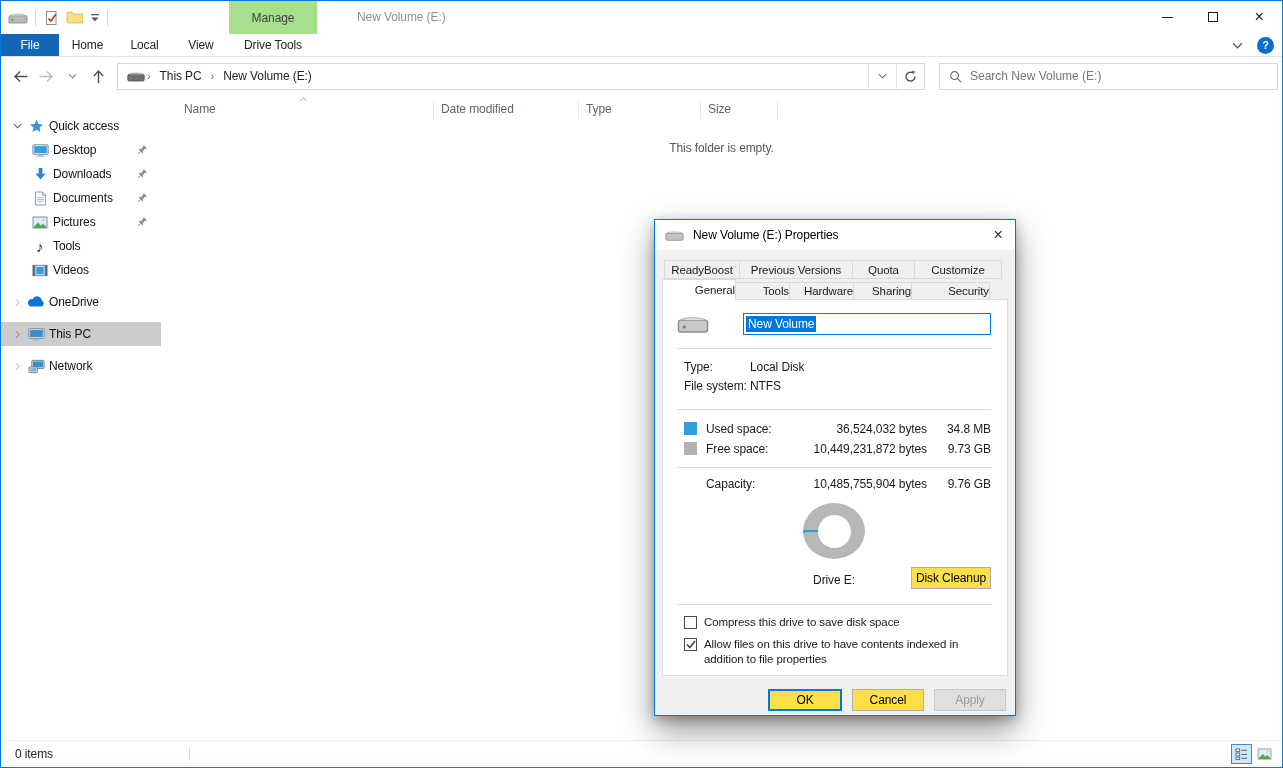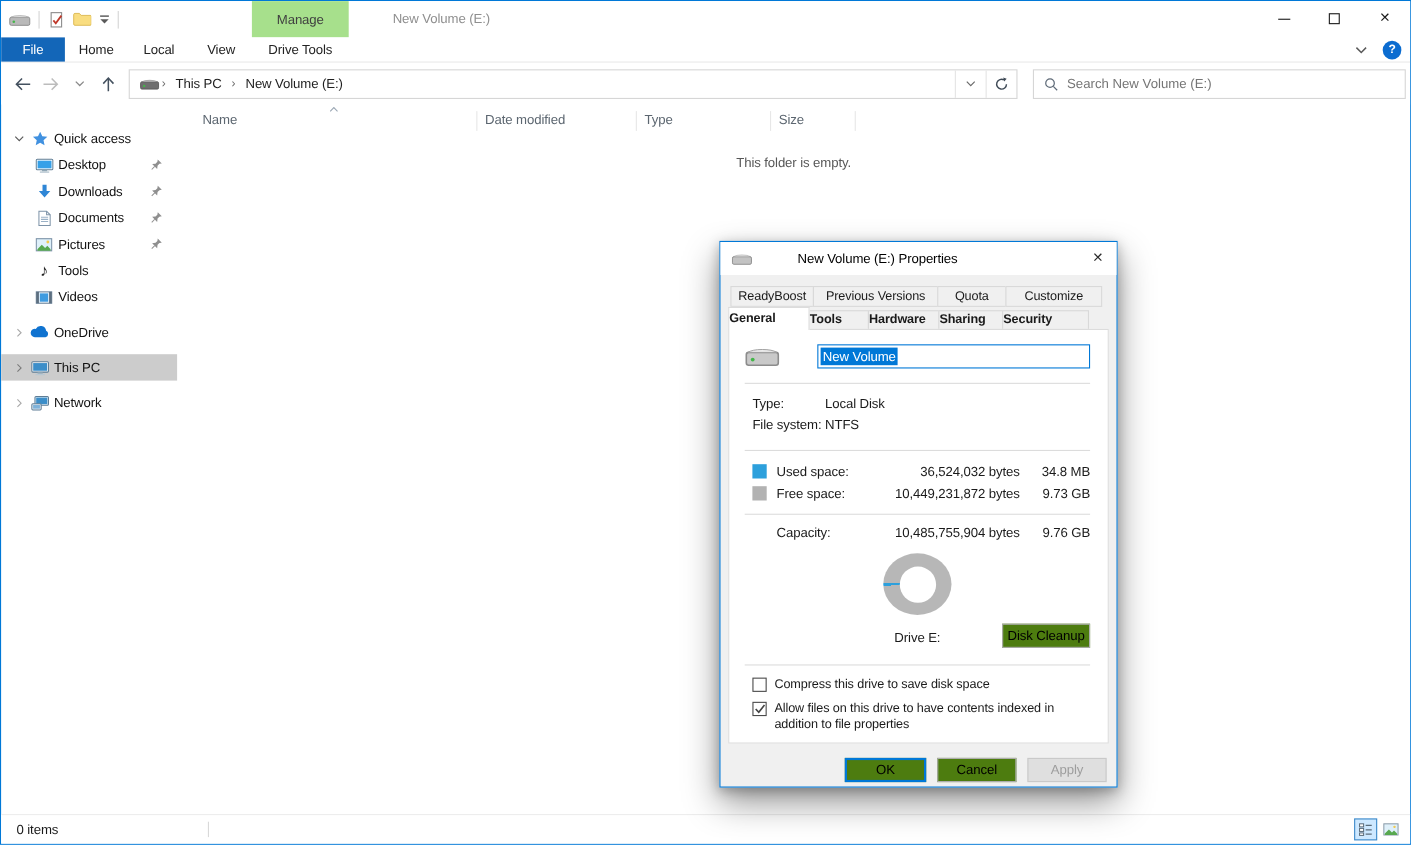--- a/index.html
+++ b/index.html
@@ -80,31 +80,31 @@
     border-top:1px solid #ededed; }
   .items-count { position:absolute; left:14px; top:0; height:26px; line-height:26px; color:#1a1a1a; }
   .status-sep { position:absolute; left:188px; top:6px; width:1px; height:14px; background:#d9d9d9; }
   .view-btns { position:absolute; right:7px; top:3px; display:flex; gap:2px; }
   .view-btn { width:21px; height:20px; display:flex; align-items:center; justify-content:center; }
   .view-btn.active { background:#cde8ff; border:1px solid #3f8ac9; }
 
   
   .dialog { position:absolute; left:653px; top:218px; width:362px; height:497px; background:#f0f0f0;
     border:1px solid #0078d7; box-shadow:0 14px 30px rgba(0,0,0,.42), 0 3px 10px rgba(0,0,0,.25); }
-  .dlg-titlebar { height:30px; background:#fff; display:flex; align-items:center; padding-left:10px;gap:32px; }
+  .dlg-titlebar { height:30px; background:#fff; display:flex; align-items:center; padding-left:10px; }
   .dlg-title { margin-left:9px; color:#000; }
   .dlg-close { margin-left:auto; width:34px; height:30px; display:flex; align-items:center; justify-content:center;
     font-size:16px; color:#2b2b2b; }
   .tab-row-back { display:flex; margin:10px 0 0 9px; }
   .tab-back { height:19px; line-height:18px; text-align:center; background:#f0f0f0; border:1px solid #d9d9d9;
     margin-left:-1px; font-size:11.5px; color:#1a1a1a; }
   .tab-back:first-child { margin-left:0; }
   .tab-row-front { display:flex; align-items:flex-end; margin:0 0 0 7px; height:21px; }
-  .tab-front { height:18px; line-height:17px; text-align:left; background:#f0f0f0; border:1px solid #d9d9d9;
-    margin-left:-1px; font-size:11.5px;font-weight:bold; }
+  .tab-front { height:18px; line-height:17px; text-align:right; background:#f0f0f0; border:1px solid #d9d9d9;
+    margin-left:-1px; font-size:11.5px; }
   .tab-front.active { height:21px; line-height:21px; background:#fff; border:1px solid #dcdcdc; border-bottom:none;
     position:relative; z-index:3; margin-left:0; }
   .tab-page { margin:-1px 7px 0 7px; background:#fff; border:1px solid #dcdcdc; position:relative; z-index:1;
     height:377px; padding:13px 16px 8px 14px; display:flex; flex-direction:column; }
   .vol-row { display:flex; }
   .vol-input { flex:1; margin-left:34px; height:22px; border:1px solid #0078d7; background:#fff;
     display:flex; align-items:center; padding-left:2px; }
   .vol-selected { background:#0078d7; color:#fff; padding:1px 2px; }
   .sep { border:0; border-top:1px solid #dcdcdc; margin:13px 0 9px 0; }
   .field-row { display:flex; height:21px; align-items:center; padding-left:7px; }
@@ -114,21 +114,21 @@
   .swatch.none { background:transparent; }
   .space-label { flex:1; }
   .space-bytes { width:148px; text-align:right; }
   .space-size { width:64px; text-align:right; }
   .donut { width:62px; height:62px; border-radius:50%; margin:9px auto 0 auto;
     background:conic-gradient(#b7b7b7 0deg 267deg, #2da0dc 267deg 272deg, #b7b7b7 272deg 360deg);
     display:flex; align-items:center; justify-content:center; }
   .donut-hole { width:33px; height:33px; border-radius:50%; background:#fff; }
   .drive-row { position:relative; height:26px; margin-top:8px; }
   .drive-caption { display:block; text-align:center; line-height:26px; }
-  .btn { background:#4d7c0f; border:1px solid #adadad; font:12px "Liberation Sans","DejaVu Sans",sans-serif;
+  .btn { background:#fde047; border:1px solid #adadad; font:12px "Liberation Sans","DejaVu Sans",sans-serif;
     display:flex; align-items:center; justify-content:center; color:#000; }
   .disk-cleanup { position:absolute; right:0; top:0; width:80px; height:22px; }
   .cb-row { display:flex; margin-top:7px; gap:7px; padding-left:7px; }
   .cb-box { width:13px; height:13px; border:1px solid #4a4a4a; background:#fff; flex-shrink:0; margin-top:1px;
     position:relative; }
   .cb-box .mark { display:none; position:absolute; left:1px; top:1px; }
   .cb-box.checked .mark { display:block; }
   .cb-text { font-size:11.5px; line-height:1.3; max-width:300px; }
   .dlg-buttons { display:flex; justify-content:flex-end; gap:10px; margin-top:13px; padding-right:9px; }
   .dlg-btn { width:72px; height:22px; }

